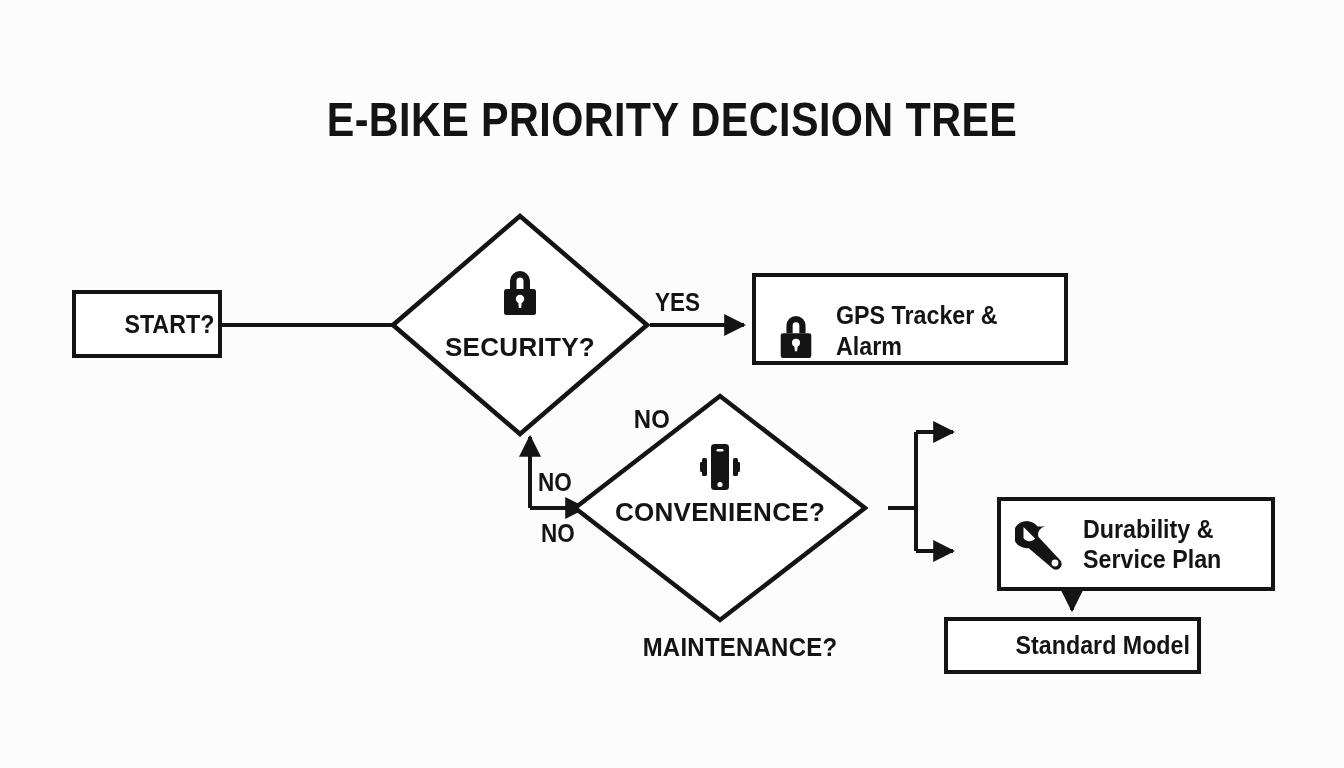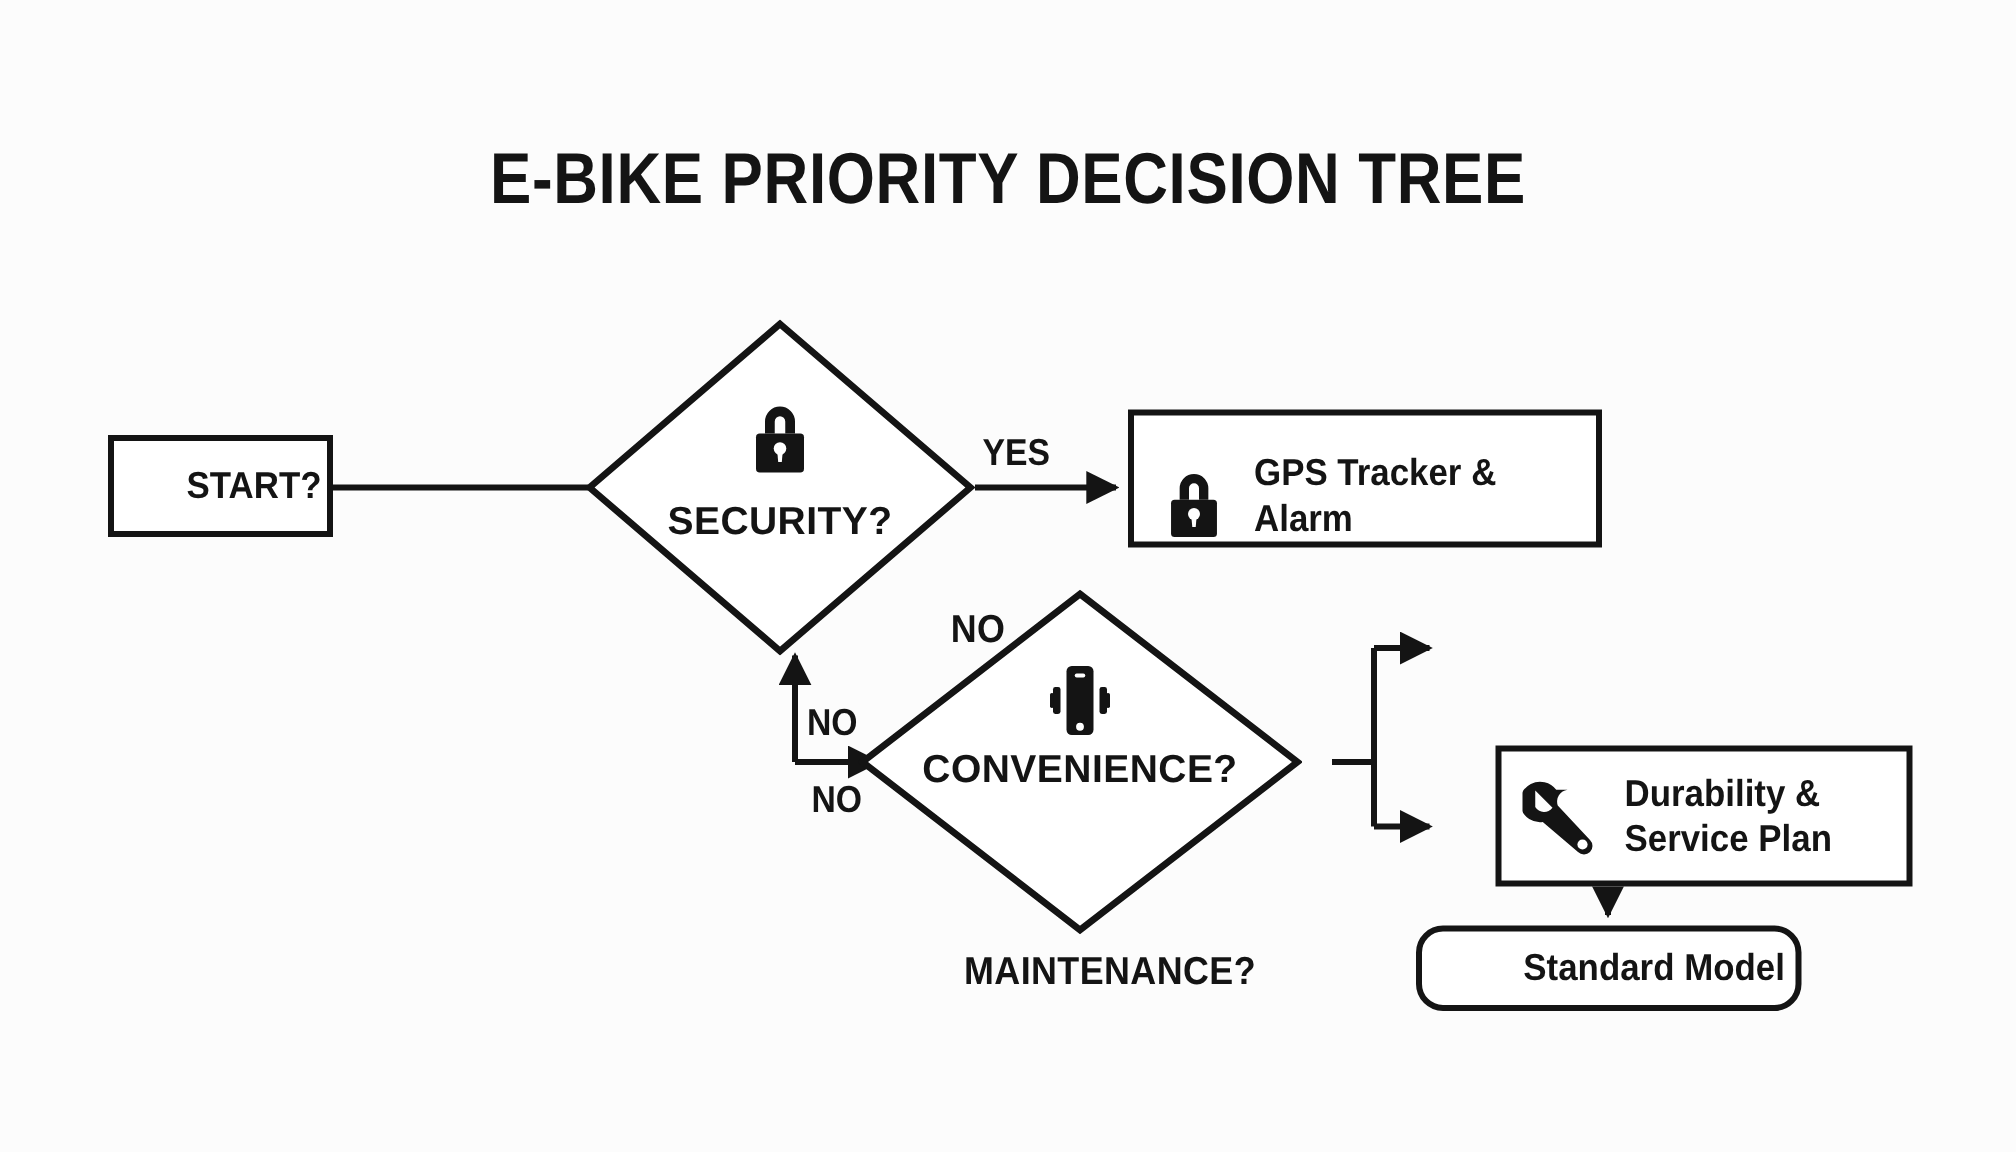--- a/index.html
+++ b/index.html
@@ -217,17 +217,17 @@
       <svg width="54" height="52" viewBox="0 0 54 52">
         <path d="M22.5 8.5 A13.5 13.5 0 1 0 13.5 30 L37 50 A5.5 5.5 0 0 0 45 42 L23.5 19 A8 8 0 0 1 30 8.5 Z" fill="#141414"></path>
         <path d="M8.5 9 L8.5 20 A7 7 0 0 0 20 20.5 Z" fill="#ffffff"></path>
         <circle cx="40" cy="45" r="3.4" fill="#ffffff"></circle>
       </svg>
     </span>
     <span class="box-label">Durability &amp;
 Service Plan</span>
   </div>
 
-  <div class="node-box center" style="left:944px; top:617px; width:257px; height:57px;border-radius:18px;">
+  <div class="node-box center" style="left:944px; top:617px; width:257px; height:57px;">
     <span class="box-label mid">Standard Model</span>
   </div>
 
 </div>
 
 </body></html>

